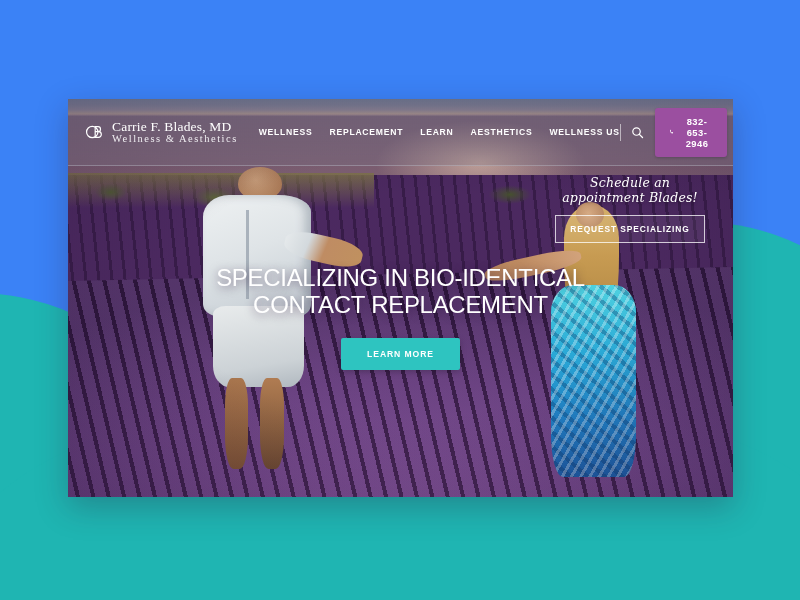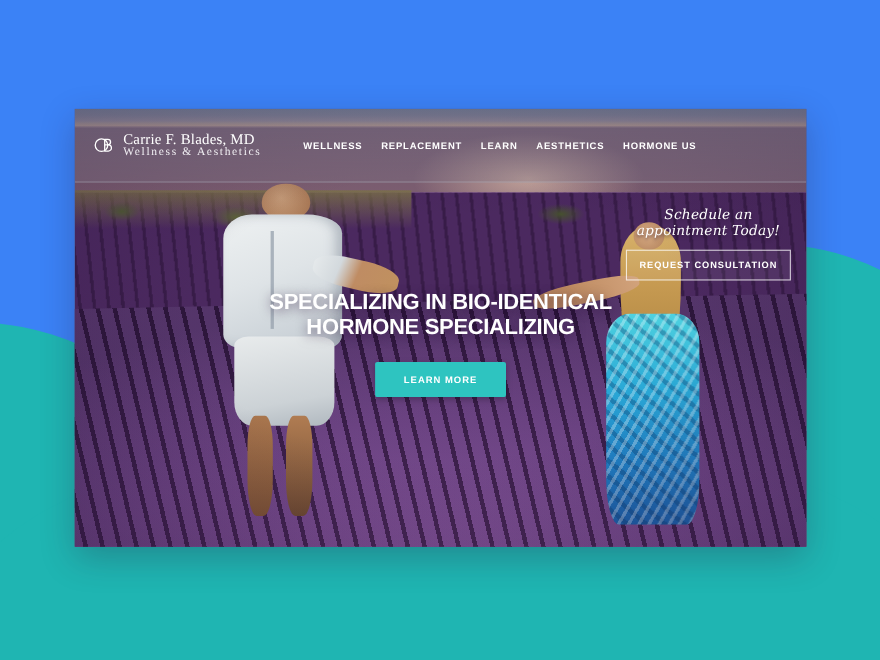--- a/index.html
+++ b/index.html
@@ -246,21 +246,21 @@
     font-size: 10.5px;
     color: #f0eef2;
     letter-spacing: 1.5px;
     white-space: nowrap;
   }
 
   #nav-links {
     display: flex;
     align-items: center;
     gap: 17px;
-    margin-left: 38px;
+    margin-left: 21px;
   }
   .nav-link {
     font-size: 8.6px;
     font-weight: bold;
     letter-spacing: .75px;
     color: #ffffff;
     text-decoration: none;
     white-space: nowrap;
     cursor: pointer;
   }
@@ -295,25 +295,24 @@
     font-weight: bold;
     letter-spacing: .45px;
     cursor: pointer;
     font-family: "Liberation Sans", sans-serif;
     box-shadow: 0 1px 3px rgba(0,0,0,.2);
   }
 
   
   #cta-block {
     position: absolute;
-    right: 14px;
+    right: 28px;
     top: 76px;
     width: 150px;
     text-align: center;
-    margin-top: 12px;
   }
   #cta-script {
     font-family: "DejaVu Serif", serif;
     font-style: italic;
     font-size: 12.5px;
     line-height: 1.22;
     color: #ffffff;
     text-shadow: 0 1px 3px rgba(40,18,50,.6);
     margin-bottom: 9px;
     letter-spacing: .2px;
@@ -334,23 +333,23 @@
   }
 
   #hero-center {
     position: absolute;
     left: 0; right: 0;
     top: 165px;
     text-align: center;
   }
   #hero-headline {
     margin: 0;
-    font-size: 20px;
+    font-size: 24px;
     line-height: 1.14;
-    font-weight: bold;
+    font-weight: normal;
     color: #ffffff;
     letter-spacing: -.3px;
     text-shadow: 0 2px 10px rgba(40,16,55,.55);
     padding: 0 40px;
   }
   #learn-more-button {
     margin-top: 19px;
     display: inline-block;
     background: #2ec4c0;
     color: #ffffff;
@@ -415,35 +414,52 @@
           <span id="brand-name">Carrie F. Blades, MD</span>
           <span id="brand-tagline">Wellness &amp; Aesthetics</span>
         </span>
       </div>
 
       <nav id="nav-links">
         <a class="nav-link">WELLNESS</a>
         <a class="nav-link">REPLACEMENT</a>
         <a class="nav-link">LEARN</a>
         <a class="nav-link">AESTHETICS</a>
-        <a class="nav-link">HORMONE US</a>
+        <a class="nav-link">WELLNESS US</a>
       </nav>
 
+      <div id="nav-right">
+        <div id="nav-divider"></div>
+
+        <button id="search-button">
+          <svg width="13" height="13" viewBox="0 0 16 16">
+            <circle cx="6.8" cy="6.8" r="4.6" fill="none" stroke="#ffffff" stroke-width="1.5"></circle>
+            <line x1="10.3" y1="10.3" x2="14.2" y2="14.2" stroke="#ffffff" stroke-width="1.6" stroke-linecap="round"></line>
+          </svg>
+        </button>
+
+        <button id="phone-button">
+          <svg width="10" height="10" viewBox="0 0 16 16">
+            <path d="M3.1 1.7c.5-.5 1.3-.4 1.7.2l1.2 1.8c.3.5.2 1.1-.2 1.5l-.8.7c.6 1.5 1.8 2.7 3.3 3.3l.7-.8c.4-.4 1-.5 1.5-.2l1.8 1.2c.6.4.7 1.2.2 1.7l-1 1c-.5.5-1.2.7-1.9.5C6.9 11.7 4.3 9.1 3.1 5.5c-.2-.7 0-1.4.5-1.9z" fill="#ffffff"></path>
+          </svg>
+          <span>832-653-2946</span>
+        </button>
+      </div>
     </div>
 
     <div id="cta-block">
       <div id="cta-script">
         <div>Schedule an</div>
-        <div>appointment Today!</div>
+        <div>appointment Blades!</div>
       </div>
-      <button id="request-consultation-button">REQUEST CONSULTATION</button>
+      <button id="request-consultation-button">REQUEST SPECIALIZING</button>
     </div>
 
     <div id="hero-center">
       <h1 id="hero-headline">
         <span>SPECIALIZING IN BIO-IDENTICAL</span><br>
-        <span>HORMONE SPECIALIZING</span>
+        <span>CONTACT REPLACEMENT</span>
       </h1>
       <button id="learn-more-button">LEARN MORE</button>
     </div>
 
   </div>
 </div>
 
 </body></html>

